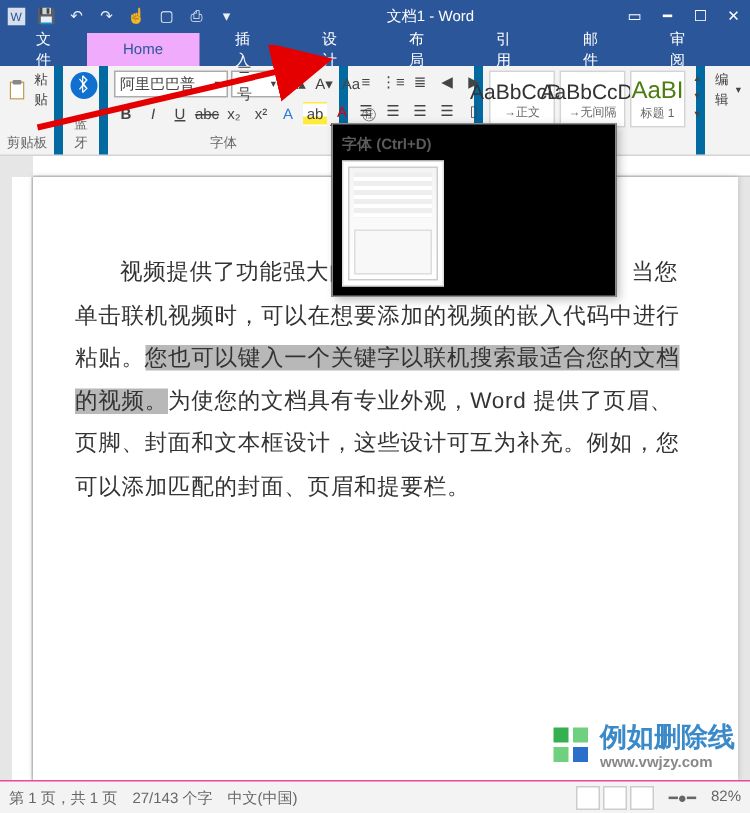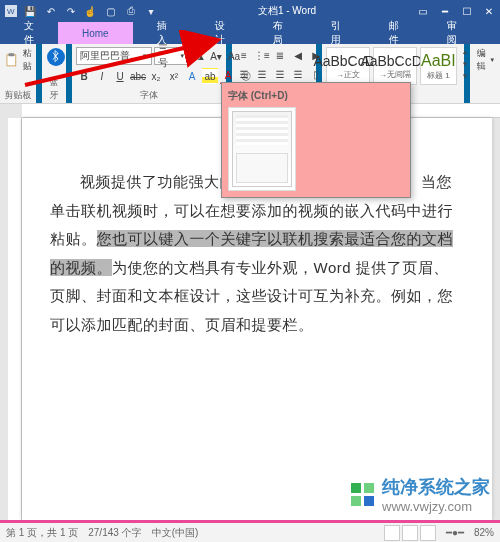--- a/index.html
+++ b/index.html
@@ -26,31 +26,31 @@
 .combo{height:18px;border:1px solid #ababab;background:#fff;display:flex;align-items:center;padding:0 3px;font-size:10px;color:#444}
 .combo .arr{margin-left:3px;font-size:7px}
 .stylebox{width:44px;height:38px;border:1px solid #d4d4d4;background:#fff;display:flex;flex-direction:column;align-items:center;justify-content:center;font-size:8px;color:#666}
 .stylebox .prev{font-size:14px;color:#333}
 .doc-area{position:absolute;top:104px;left:0;right:0;bottom:22px;background:#e6e6e6;overflow:hidden}
 .ruler-h{height:14px;background:#fff;border-bottom:1px solid #ccc;margin-left:22px}
 .ruler-v{width:14px;background:#fff;border-right:1px solid #ccc;position:absolute;left:8px;top:14px;bottom:0}
 .page{position:absolute;left:22px;top:14px;right:8px;bottom:0;background:#fff;box-shadow:0 0 4px rgba(0,0,0,.2);padding:50px 28px 20px}
 .page p{font-size:15px;line-height:1.9;color:#333;text-indent:2em;letter-spacing:.5px}
 .hl{background:#b8b8b8}
-.tooltip{position:absolute;left:221px;top:82px;width:190px;background:#fca5a5;border:1px solid #8a8a8a;box-shadow:2px 2px 6px rgba(0,0,0,.25);padding:6px;z-index:20;font-size:10px}
+.tooltip{position:absolute;left:221px;top:82px;width:190px;background:#000000;border:1px solid #8a8a8a;box-shadow:2px 2px 6px rgba(0,0,0,.25);padding:6px;z-index:20;font-size:10px}
 .tooltip .tt-title{font-weight:bold;margin-bottom:4px;color:#5b5b5b}
 .tooltip .tt-body{display:flex;gap:6px}
 .tooltip .tt-img{width:68px;height:84px;background:#fefefe;border:1px solid #ddd;flex-shrink:0;padding:3px}
 .tooltip .tt-img .mock-dlg{width:100%;height:100%;border:1px solid #ccc;background:linear-gradient(#f4f4f4,#fff);position:relative}
 .tooltip .tt-img .mock-dlg::before{content:"";position:absolute;top:3px;left:3px;right:3px;height:30px;background:repeating-linear-gradient(#eee,#eee 3px,#fff 3px,#fff 6px)}
 .tooltip .tt-img .mock-dlg::after{content:"";position:absolute;bottom:3px;left:3px;right:3px;height:28px;background:#f8f8f8;border:1px solid #ddd}
 .tooltip .tt-text{color:#5b5b5b;line-height:1.35}
 .tooltip .tt-text div{margin-bottom:4px}
 .arrow{position:absolute;top:30px;left:20px;width:210px;height:60px;z-index:30;pointer-events:none}
-.statusbar{position:absolute;bottom:0;left:0;right:0;height:22px;background:#f3f3f3;border-top:3px solid #ec4899;display:flex;align-items:center;padding:0 6px;font-size:10px;color:#666;gap:10px}
+.statusbar{position:absolute;bottom:0;left:0;right:0;height:22px;background:#f3f3f3;border-top:1px solid #ec4899;display:flex;align-items:center;padding:0 6px;font-size:10px;color:#666;gap:10px}
 .statusbar .spacer{flex:1}
 .watermark{position:absolute;right:10px;bottom:28px;display:flex;align-items:center;gap:6px;font-size:18px;color:#3a8ac9;font-weight:bold;z-index:15}
 .watermark .logo{width:26px;height:26px}
 .viewbtns{display:flex;gap:2px}
 .viewbtns span{width:16px;height:16px;border:1px solid #ccc;background:#fff}
 </style>
 </head>
 <body>
 
 <div class="titlebar">
@@ -229,22 +229,22 @@
 </div>
 
 <div class="watermark">
   <svg class="logo" viewBox="0 0 26 26">
     <rect x="1" y="1" width="10" height="10" fill="#35b050"></rect>
       <rect x="14" y="1" width="10" height="10" fill="#6fd080"></rect>
     <rect x="1" y="14" width="10" height="10" fill="#6fd080"></rect>
       <rect x="14" y="14" width="10" height="10" fill="#2a6fc9"></rect>
   </svg>
   <div>
-    <div>纯净系统之家</div>
-    <div style="font-size:13px;color:#888;font-weight:normal">www.vwjzy.com</div>
+    <div>例如删除线</div>
+    <div style="font-size:10px;color:#888;font-weight:bold">www.vwjzy.com</div>
   </div>
 </div>
 
 <div class="statusbar">
   <span>第 1 页，共 1 页</span>
   <span>27/143 个字</span>
   <span>中文(中国)</span>
   <div class="spacer"></div>
   <div class="viewbtns">
     <span></span>

